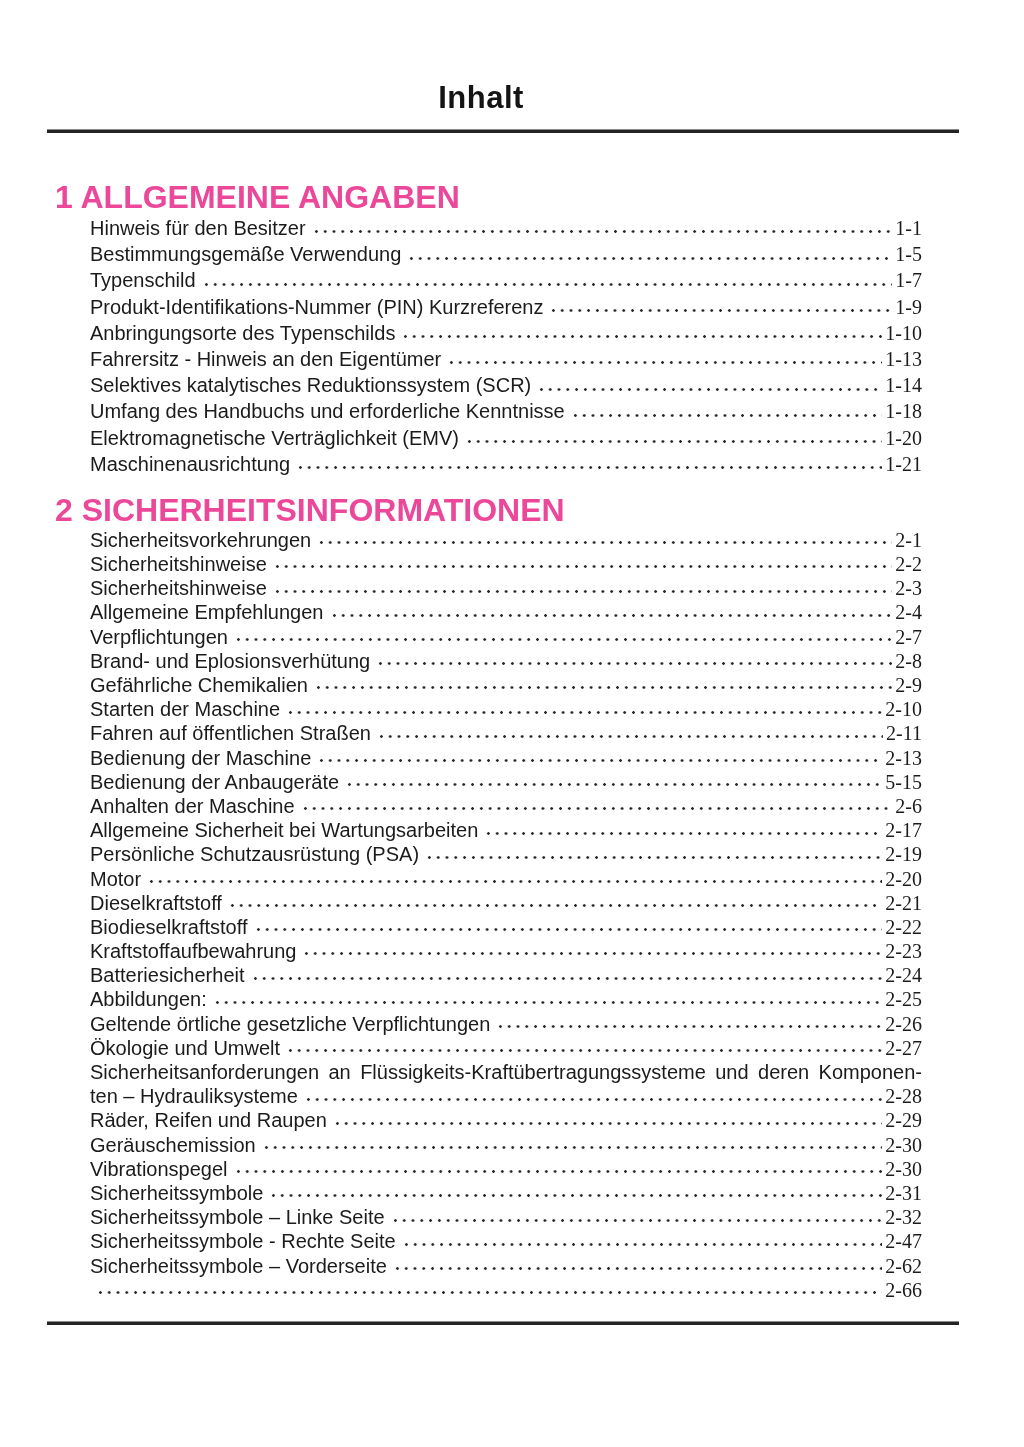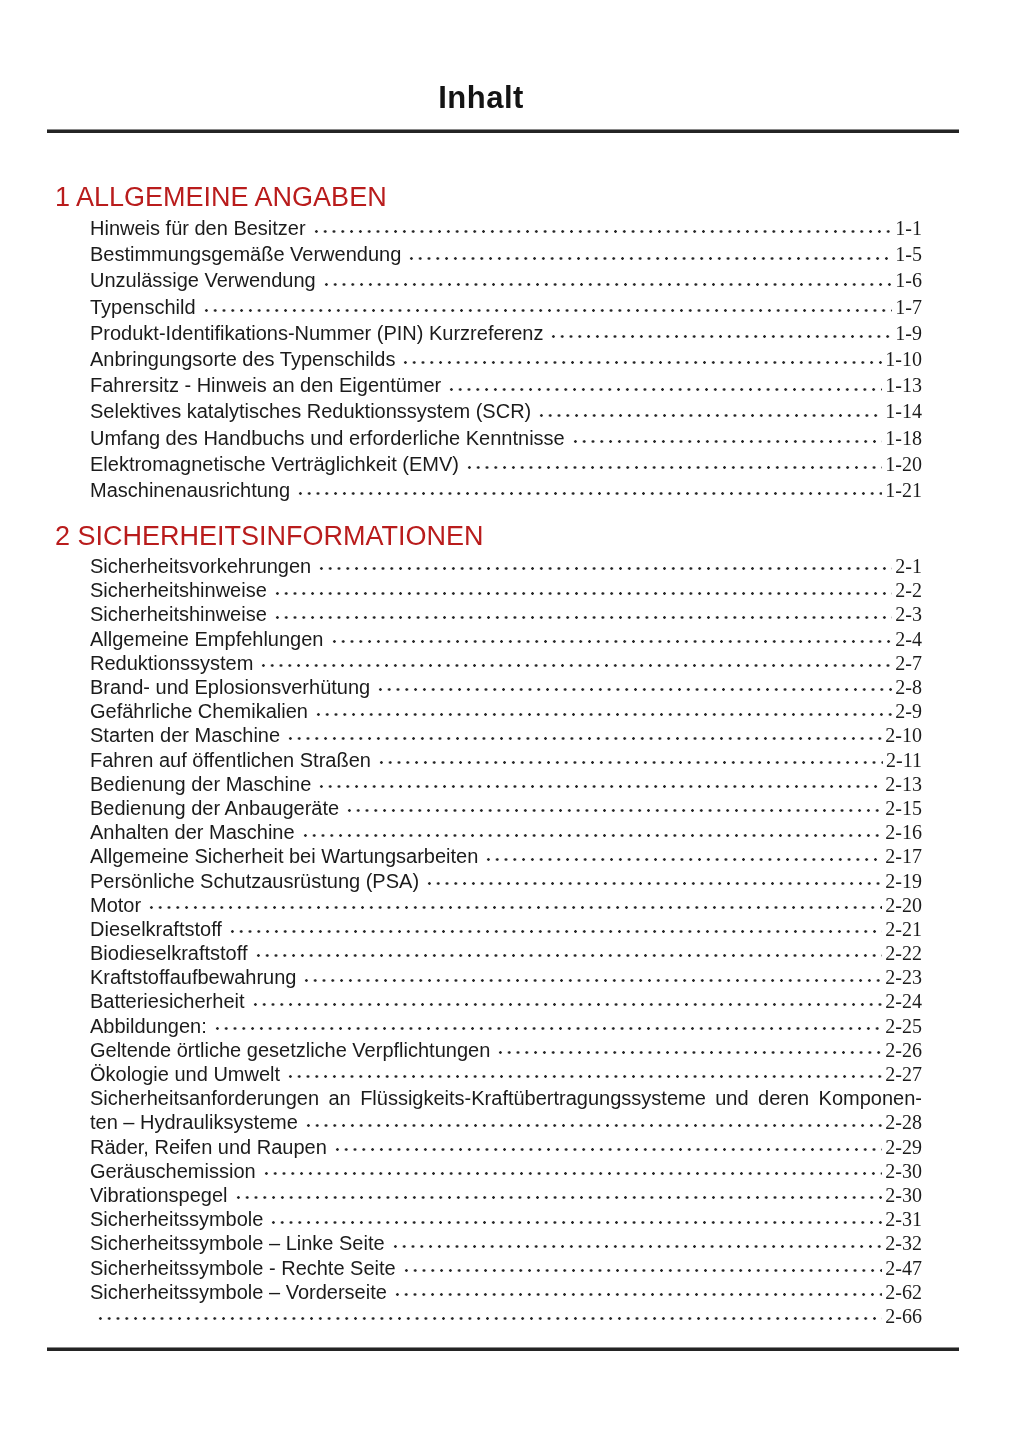--- a/index.html
+++ b/index.html
@@ -29,24 +29,24 @@
     background: #242424;
     border-top: 1px solid #8a8a8a;
   }
   .rule-top { margin-top: 13px; }
   .rule-bottom { margin-top: 19px; }
   .toc-section { }
   .toc-section.s0 { margin-top: 50px; }
   .toc-section.s1 { margin-top: 19px; }
   .sec-heading {
     margin: 0 0 0 8px;
-    font-size: 27px;
-    font-weight: 400;
+    font-size: 32px;
+    font-weight: 700;
     line-height: 29px;
-    color: #b91c1c;
+    color: #ec4899;
     white-space: nowrap;
   }
   .entries { margin: 3px 37px 0 43px; }
   .row {
     display: flex;
     align-items: baseline;
   }
   .s0 .row { height: 26.2px; line-height: 26.2px; }
   .s1 .row { height: 24.2px; line-height: 24.2px; }
   .label {
@@ -94,25 +94,20 @@
             <span class="label">Hinweis für den Besitzer</span>
             <span class="leader"></span>
             <span class="pagenum">1-1</span>
           </div>
           <div class="row">
             <span class="label">Bestimmungsgemäße Verwendung</span>
             <span class="leader"></span>
             <span class="pagenum">1-5</span>
           </div>
           <div class="row">
-            <span class="label">Unzulässige Verwendung</span>
-            <span class="leader"></span>
-            <span class="pagenum">1-6</span>
-          </div>
-          <div class="row">
             <span class="label">Typenschild</span>
             <span class="leader"></span>
             <span class="pagenum">1-7</span>
           </div>
           <div class="row">
             <span class="label">Produkt-Identifikations-Nummer (PIN) Kurzreferenz</span>
             <span class="leader"></span>
             <span class="pagenum">1-9</span>
           </div>
           <div class="row">
@@ -164,21 +159,21 @@
             <span class="label">Sicherheitshinweise</span>
             <span class="leader"></span>
             <span class="pagenum">2-3</span>
           </div>
           <div class="row">
             <span class="label">Allgemeine Empfehlungen</span>
             <span class="leader"></span>
             <span class="pagenum">2-4</span>
           </div>
           <div class="row">
-            <span class="label">Reduktionssystem</span>
+            <span class="label">Verpflichtungen</span>
             <span class="leader"></span>
             <span class="pagenum">2-7</span>
           </div>
           <div class="row">
             <span class="label">Brand- und Eplosionsverhütung</span>
             <span class="leader"></span>
             <span class="pagenum">2-8</span>
           </div>
           <div class="row">
             <span class="label">Gefährliche Chemikalien</span>
@@ -196,26 +191,26 @@
             <span class="pagenum">2-11</span>
           </div>
           <div class="row">
             <span class="label">Bedienung der Maschine</span>
             <span class="leader"></span>
             <span class="pagenum">2-13</span>
           </div>
           <div class="row">
             <span class="label">Bedienung der Anbaugeräte</span>
             <span class="leader"></span>
-            <span class="pagenum">2-15</span>
+            <span class="pagenum">5-15</span>
           </div>
           <div class="row">
             <span class="label">Anhalten der Maschine</span>
             <span class="leader"></span>
-            <span class="pagenum">2-16</span>
+            <span class="pagenum">2-6</span>
           </div>
           <div class="row">
             <span class="label">Allgemeine Sicherheit bei Wartungsarbeiten</span>
             <span class="leader"></span>
             <span class="pagenum">2-17</span>
           </div>
           <div class="row">
             <span class="label">Persönliche Schutzausrüstung (PSA)</span>
             <span class="leader"></span>
             <span class="pagenum">2-19</span>

